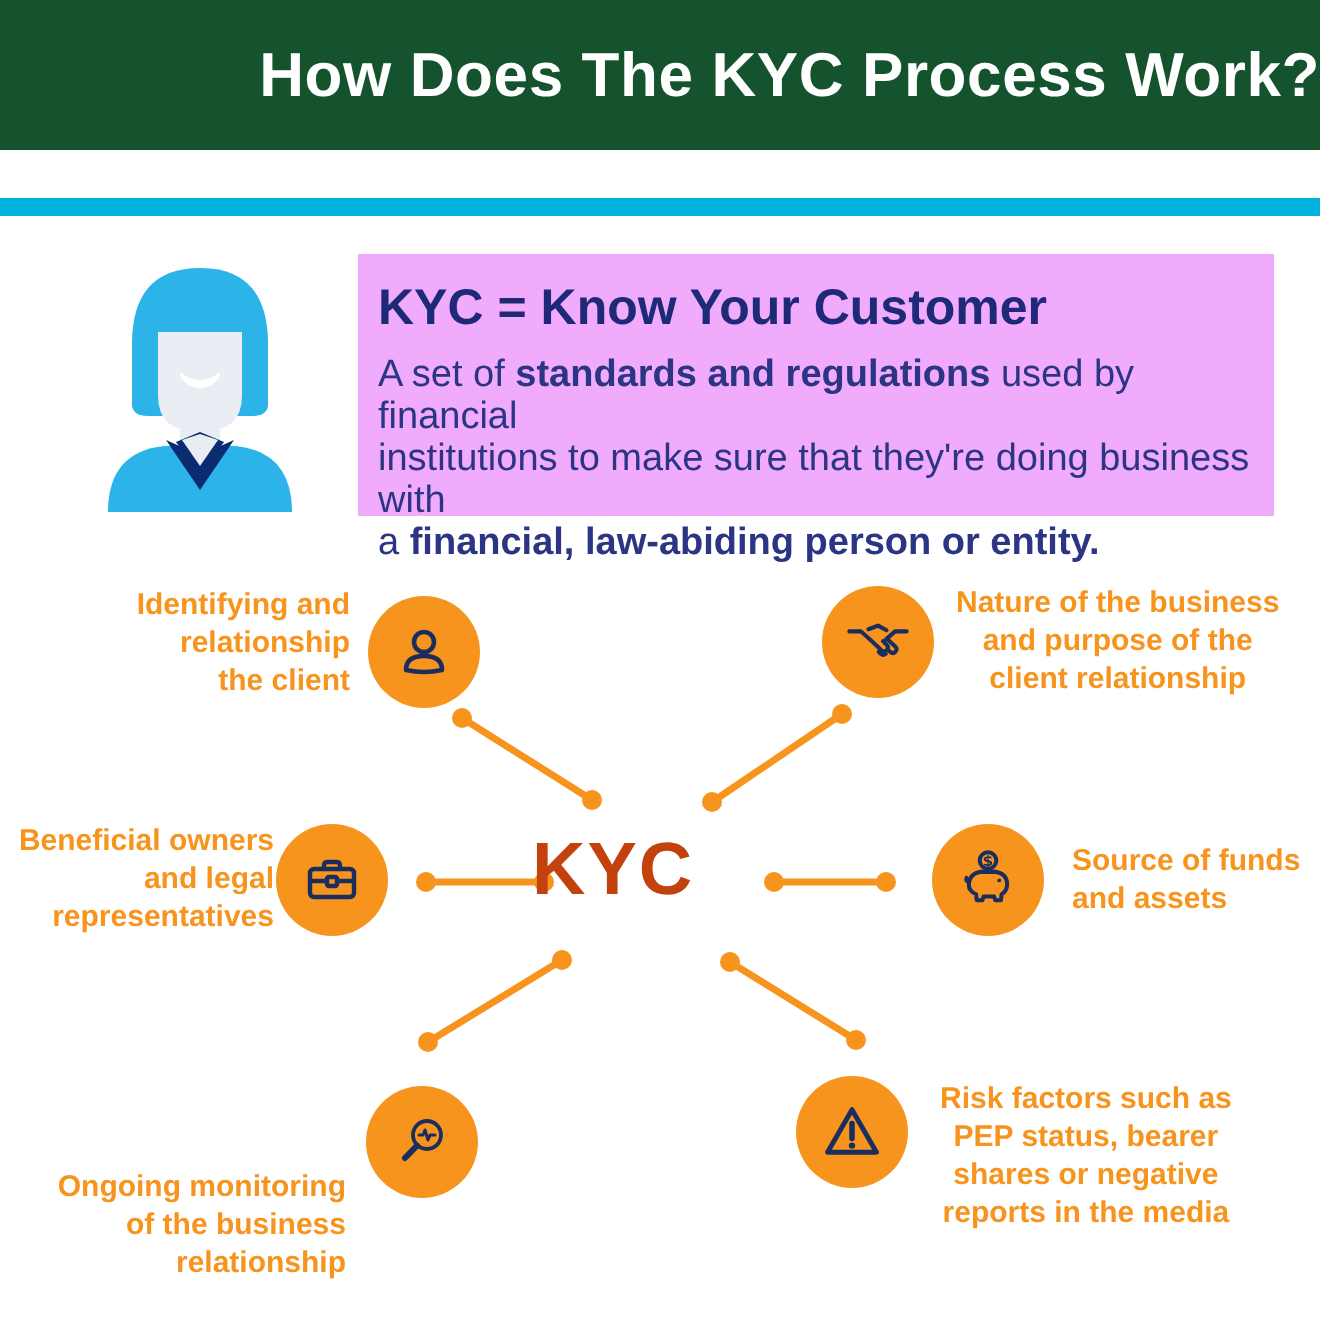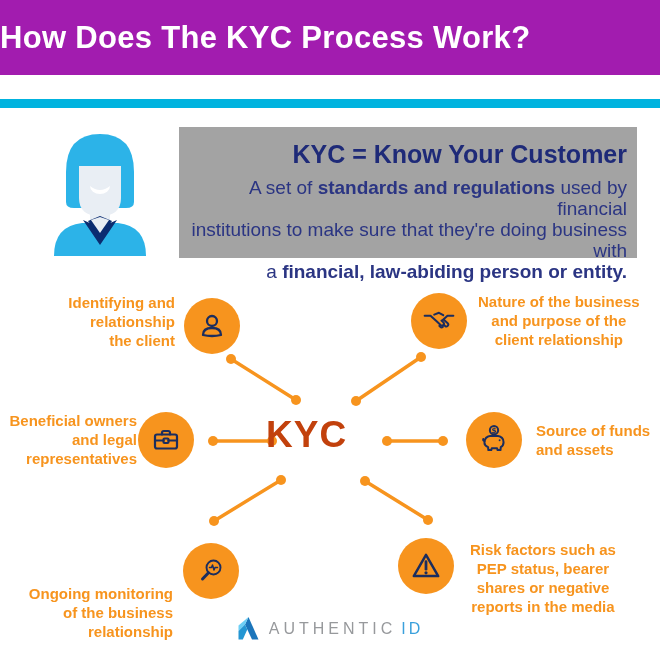--- a/index.html
+++ b/index.html
@@ -5,34 +5,34 @@
   html,body { margin:0; padding:0; }
   body {
     width:660px; height:660px; position:relative; background:#ffffff;
     font-family:"Liberation Sans", sans-serif; overflow:hidden;
   }
   .page { position:absolute; inset:0; }
 
   
   .header {
     position:absolute; left:0; top:0; width:660px; height:75px;
-    background:#a21caf; display:flex; align-items:center; justify-content:flex-start;
+    background:#14532d; display:flex; align-items:center; justify-content:flex-end;
   }
   .header h1 {
     margin:0; color:#ffffff; font-size:31px; font-weight:700; letter-spacing:.3px;
   }
   .stripe {
     position:absolute; left:0; top:99px; width:660px; height:9px; background:#00b3df;
   }
 
   
   .avatar { position:absolute; left:52px; top:124px; width:96px; height:132px; }
   .info-box {
     position:absolute; left:179px; top:127px; width:458px; height:131px;
-    background:#a3a3a3; text-align:right; box-sizing:border-box; padding:13px 10px 0;
+    background:#f0abfc; text-align:left; box-sizing:border-box; padding:13px 10px 0;
   }
   .info-box h2 { margin:0 0 8px; color:#1e2a78; font-size:25px; font-weight:700; }
   .info-body {
     margin:0; color:#2b3583; font-size:19px; line-height:21px; white-space:pre-line;
   }
   .info-body .b { font-weight:700; }
 
   
   .connectors { position:absolute; left:0; top:0; width:660px; height:660px; pointer-events:none; }
   .kyc-center {
@@ -193,23 +193,14 @@
   <div class="node-label nl-mr">Source of funds
 and assets</div>
   <div class="node-label nl-bl">Ongoing monitoring
 of the business
 relationship</div>
   <div class="node-label nl-br">Risk factors such as
 PEP status, bearer
 shares or negative
 reports in the media</div>
 
-  <footer class="footer">
-    <svg class="icon-svg" width="23" height="25" viewBox="0 0 23 25">
-      <path d="M11.5 1 L21.5 23.5 L15 23.5 L8 8.5 Z" fill="#1b75bb"></path>
-      <path d="M11.5 1 L8 8.5 L1.5 15 L1.5 9.5 Z" fill="#6dcff6"></path>
-      <path d="M1.5 15 L8 8.5 L10.3 13.5 L5.8 23.5 L1.5 23.5 Z" fill="#2496d3"></path>
-    </svg>
-    <span class="brand-main">AUTHENTIC</span>
-    <span class="brand-id">ID</span>
-  </footer>
 
 </div>
 
 </body></html>

